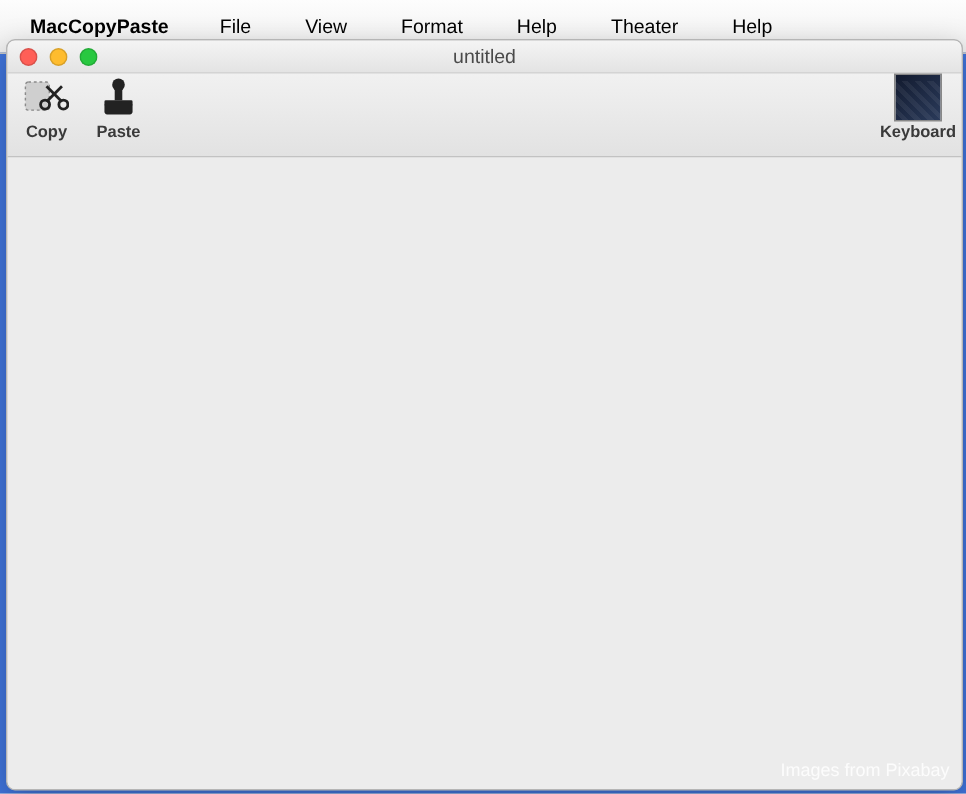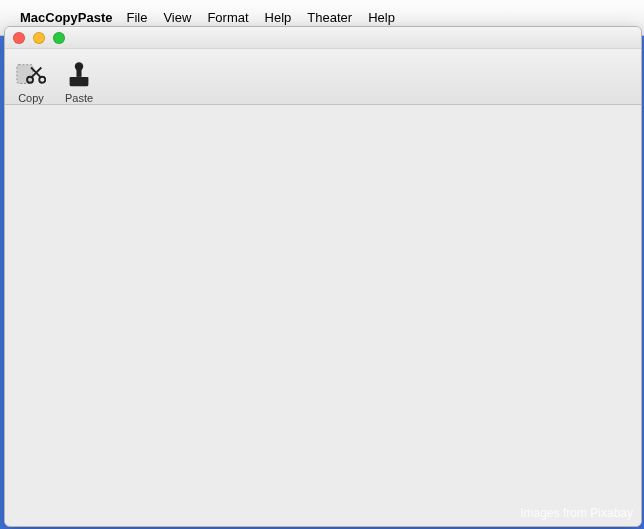--- a/index.html
+++ b/index.html
@@ -2,34 +2,34 @@
 <html><head>
 <meta charset="utf-8">
 <style>
 * { margin: 0; padding: 0; box-sizing: border-box; font-family: -apple-system, "Helvetica Neue", Helvetica, Arial, sans-serif; }
 body { width: 644px; height: 529px; background: #4074db; overflow: hidden; }
 
 
 .menubar { height: 36px; background: linear-gradient(#fdfdfd, #f0f0f0); border-bottom: 1px solid #c7c7c7; display: flex; align-items: center; padding: 0 10px; font-size: 13px; color: #000; }
 .menubar .apple { margin-right: 10px; font-size: 14px; }
 .menubar .appname { font-weight: 700; margin-right: 14px; }
-.menubar .menuitem { margin-right: 16px; }
+.menubar .menuitem { margin-right: 16px; margin-left: 20px; }
 
 
 .window { position: absolute; left: 4px; top: 26px; width: 638px; height: 501px; background: #ececec; border: 1px solid #b5b5b5; border-radius: 6px; box-shadow: 0 6px 20px rgba(0,0,0,0.25); overflow: hidden; }
 
 .titlebar { height: 22px; background: linear-gradient(#f4f4f4, #e4e4e4); border-bottom: 1px solid #d4d4d4; display: flex; align-items: center; position: relative; }
 .traffic { display: flex; gap: 8px; position: absolute; left: 8px; }
 .dot { width: 12px; height: 12px; border-radius: 50%; border: 0.5px solid rgba(0,0,0,0.15); }
 .dot.red { background: #ff5f57; }
 .dot.yellow { background: #febc2e; }
 .dot.green { background: #28c840; }
 .wintitle { width: 100%; text-align: center; font-size: 13px; color: #4a4a4a; }
 
-.toolbar { height: 56px; background: linear-gradient(#f1f1f1, #e2e2e2); border-bottom: 1px solid #c2c2c2; display: flex; align-items: flex-end; padding: 0 6px; }
+.toolbar { height: 56px; background: linear-gradient(#f1f1f1, #e2e2e2); border-bottom: 1px solid #c2c2c2; display: flex; align-items: flex-start; padding: 0 6px; font-weight: bold; }
 .tool-left, .tool-right { display: flex; gap: 8px; }
 .tool-spacer { flex: 1; }
 .toolbtn { display: flex; flex-direction: column; align-items: center; width: 40px; cursor: default; }
 .toolbtn .glyph { width: 32px; height: 32px; display: flex; align-items: center; justify-content: center; }
 .toolbtn .lbl { font-size: 11px; color: #3a3a3a; margin-top: 1px; }
 
 .imgbtn { display: flex; flex-direction: column; align-items: center; width: 46px; cursor: default; }
 .imgbtn .thumb { width: 32px; height: 32px; border: 1px solid #888; background: #333; }
 .imgbtn .lbl { font-size: 11px; color: #3a3a3a; margin-top: 1px; }
 
@@ -61,20 +61,21 @@
   <span class="menuitem">Help</span>
 </div>
 
 <div class="window">
   <div class="titlebar">
     <div class="traffic">
       <div class="dot red"></div>
       <div class="dot yellow"></div>
       <div class="dot green"></div>
     </div>
+    <div class="wintitle">untitled</div>
   </div>
 
   <div class="toolbar">
     <div class="tool-left">
       <div class="toolbtn">
         <span class="glyph">
           <svg width="30" height="30" viewBox="0 0 32 32">
             <rect x="1" y="5" width="17" height="20" rx="2" fill="#cfcfcf" stroke="#8a8a8a" stroke-dasharray="2 2"></rect>
             <g stroke="#222" stroke-width="2" fill="none">
               <line x1="16" y1="8" x2="27" y2="19"></line>
@@ -95,19 +96,23 @@
             <rect x="6" y="18" width="20" height="4" rx="1" fill="#222"></rect>
           </svg>
         </span>
         <span class="lbl">Paste</span>
       </div>
     </div>
 
     <div class="tool-spacer"></div>
 
     <div class="tool-right">
+      <div class="imgbtn">
+        <div class="thumb keyboard"></div>
+        <span class="lbl">Keyboard</span>
+      </div>
     </div>
   </div>
 
   <div class="content">
     <div class="credit">Images from Pixabay</div>
   </div>
 </div>
 
 </body></html>

